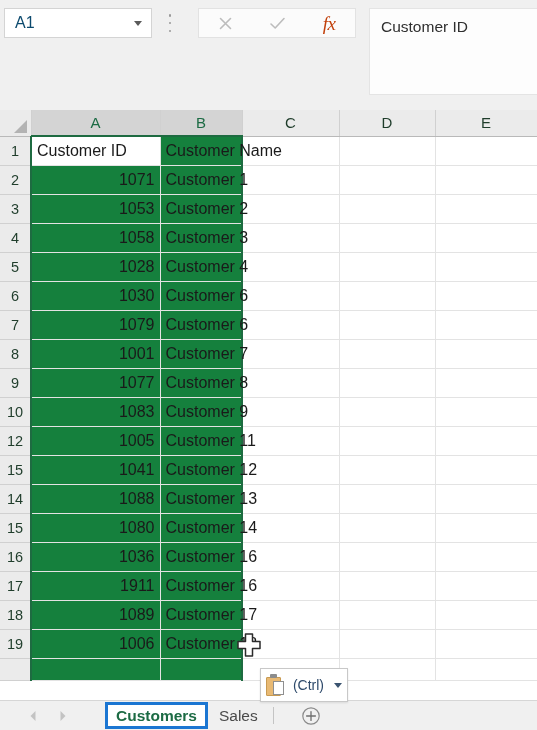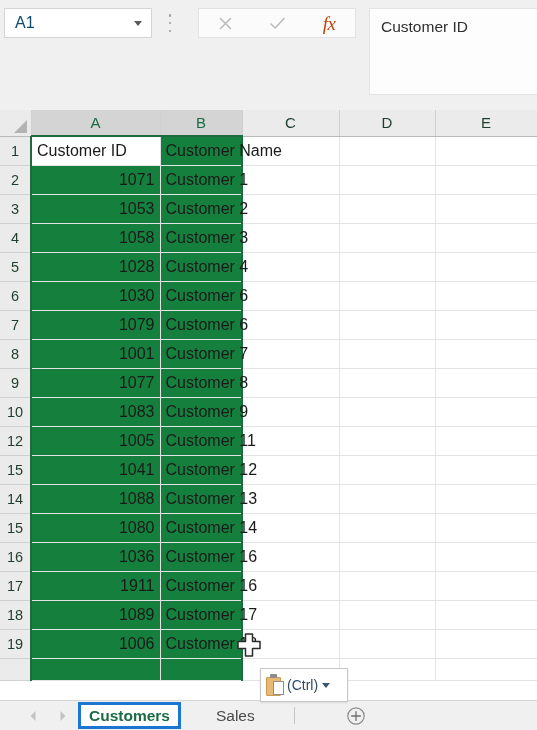--- a/index.html
+++ b/index.html
@@ -228,20 +228,21 @@
     position: absolute;
     left: 260px; top: 668px;
     width: 88px; height: 34px;
     background: #ffffff;
     border: 1px solid #c8c8c8;
     box-shadow: 0 1px 2px rgba(0,0,0,0.10);
     display: flex;
     align-items: center;
     padding: 0 5px;
     z-index: 40;
+    justify-content: space-between;
   }
   .clip-icon {
     position: relative;
     width: 19px; height: 22px;
     flex: 0 0 19px;
     margin-right: 2px;
   }
   .clip-body {
     position: absolute;
     left: 0; top: 3px;
@@ -303,22 +304,22 @@
   }
   .navarrow {
     width: 30px; height: 24px;
     display: flex; align-items: center; justify-content: center;
   }
   .navarrow svg { display: block; }
 
   .tabs {
     display: flex;
     align-items: center;
+    margin-left: 27px;
     height: 30px;
-    gap: 24px;
   }
   .tab {
     height: 26px;
     display: flex;
     align-items: center;
     padding: 0 11px;
     font-size: 15.5px;
     color: #4a4a4a;
     background: transparent;
   }

